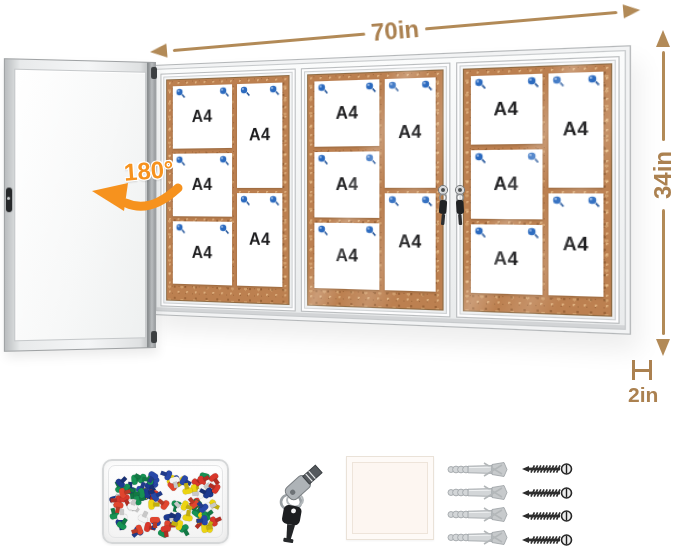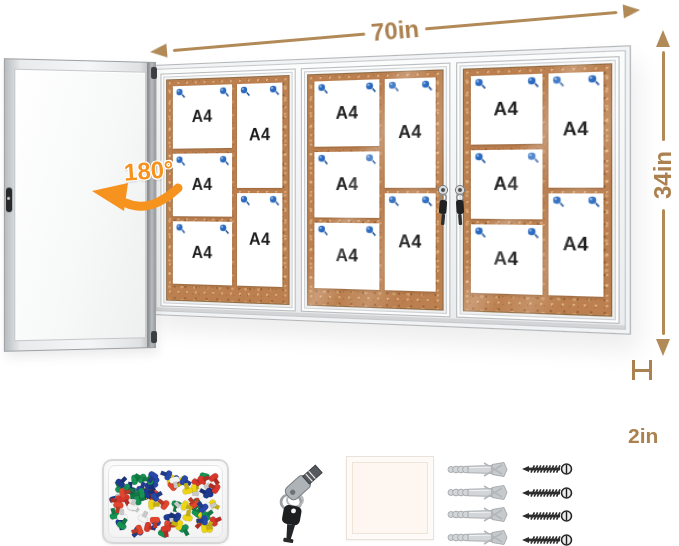--- a/index.html
+++ b/index.html
@@ -73,21 +73,21 @@
   .vline{width:3px;background:#b28a57;border-radius:2px;}
   .v1{flex:.72;} .v2{flex:1;}
   .av{width:0;height:0;border-left:7px solid transparent;border-right:7px solid transparent;}
   .av-up{border-bottom:17px solid #b28a57;}
   .av-down{border-top:17px solid #b28a57;}
   .vert-box{width:26px;height:60px;display:flex;align-items:center;justify-content:center;}
   .vert-box .dim-text{transform:rotate(-90deg);white-space:nowrap;}
   .depth-mark{position:absolute;left:632px;top:360px;width:14px;height:20px;
     border-left:3px solid #ab8150;border-right:3px solid #ab8150;z-index:6;}
   .depth-mark::after{content:"";position:absolute;left:0;right:0;top:9px;height:3px;background:#ab8150;}
-  .depth-label{position:absolute;left:628px;top:384px;z-index:6;font-size:21px;margin-top:41px;}
+  .depth-label{position:absolute;left:628px;top:384px;z-index:6;font-size:21px;}
 
   
   .pins-box{position:absolute;left:102px;top:459px;width:127px;height:85px;box-sizing:border-box;overflow:hidden;
     border:2px solid #d5d7d8;border-radius:10px;
     background:linear-gradient(180deg,rgba(255,255,255,.96),rgba(242,242,242,.96));
     box-shadow:inset 0 0 8px rgba(0,0,0,.06),0 1px 3px rgba(0,0,0,.08);}
   .box-lid{position:absolute;inset:4px;border:1px solid #e4e5e6;border-radius:7px;pointer-events:none;}
   .ppin{position:absolute;width:10px;height:11px;}
   .ppin::before{content:"";position:absolute;top:0;left:0;width:10px;height:6px;border-radius:3px;
     background:var(--c);box-shadow:0 0 1px rgba(0,0,0,.35);}

